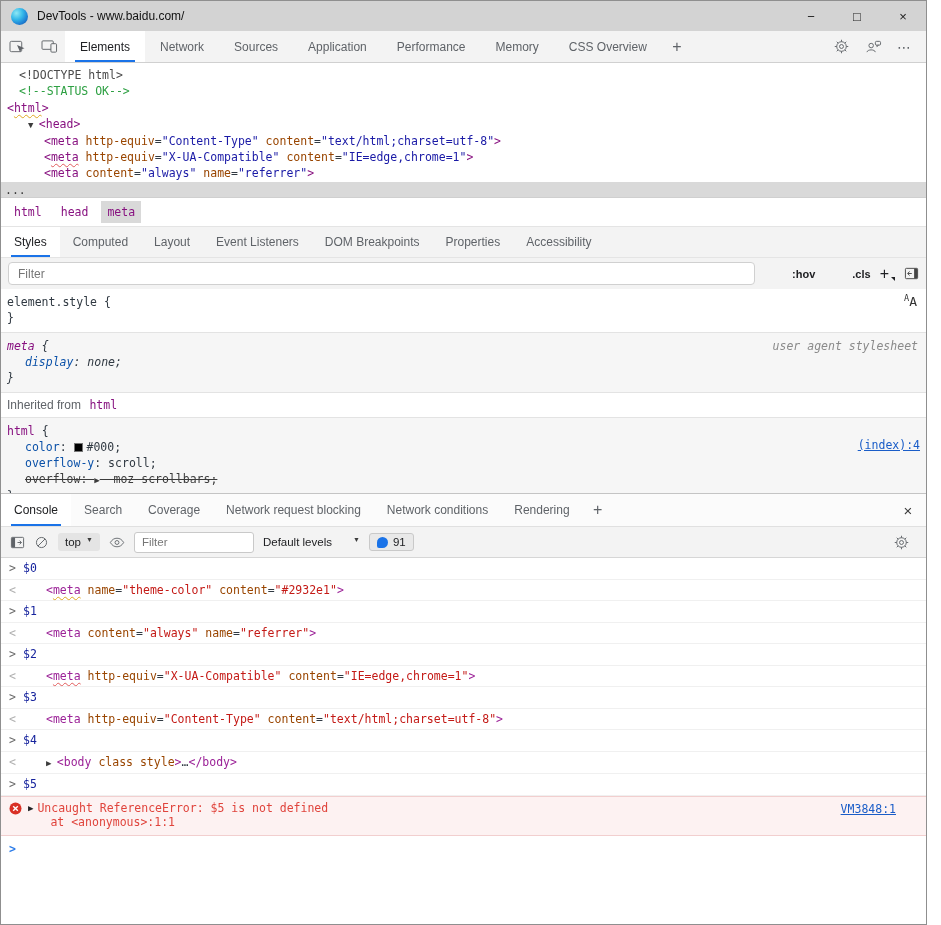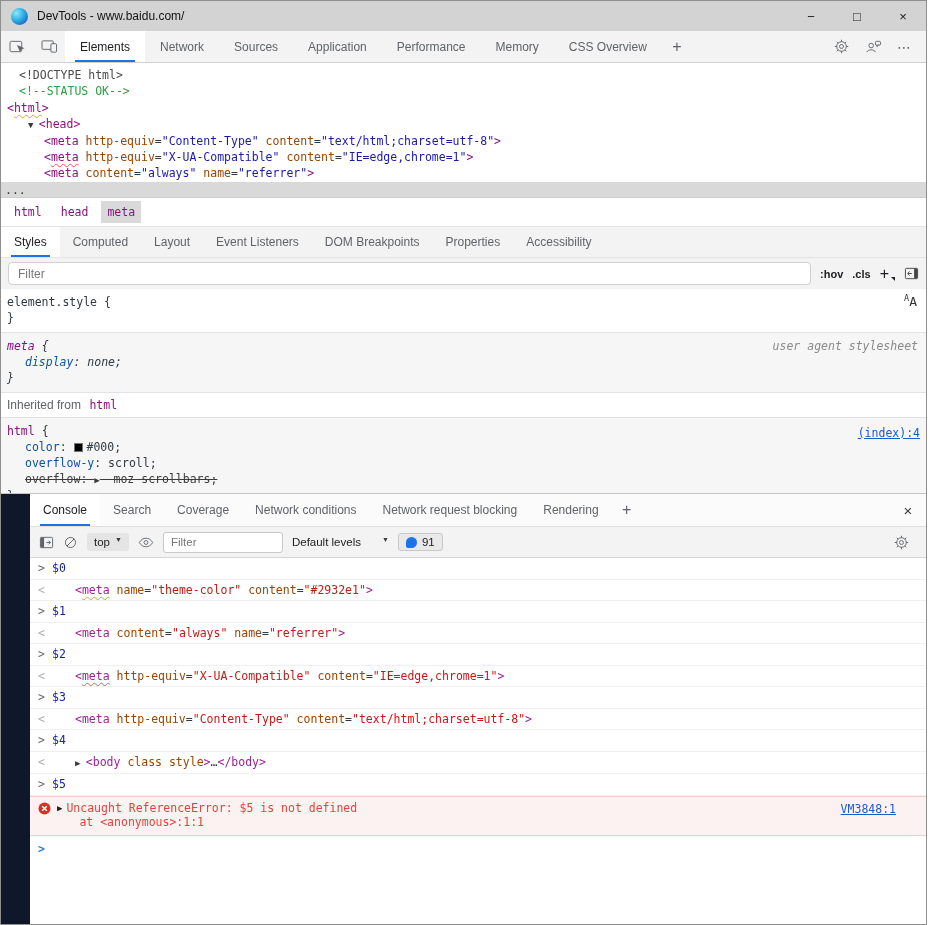--- a/index.html
+++ b/index.html
@@ -54,41 +54,41 @@
   .crumb.active { background: #d9d9d9; }
 
   
   .styles-tabs { height: 31px; background: #f3f3f3; display: flex; align-items: stretch; flex: none; border-top: 1px solid #e4e4e4; }
   .styles-tabs .tab { padding: 0 13px; text-align: right; }
 
   
   .filter-bar { height: 32px; background: #f3f3f3; border-top: 1px solid #e4e4e4; display: flex; align-items: center; padding: 0 7px; gap: 9px; flex: none; }
   .filter-input { flex: 1; height: 23px; border: 1px solid #d0d0d0; border-radius: 4px; background: #fff; padding: 0 9px; font-size: 12px; font-family: inherit; color:#202124; outline: none; }
   .filter-input::placeholder { color: #767676; }
-  .mini-btn { font-size: 11px; color: #202124; font-weight: 600; white-space: nowrap; }
+  .mini-btn { font-size: 11px; color: #202124; font-weight: 600; white-space: nowrap; margin-left: 28px; }
   .plus-btn { font-size: 16px; font-weight: 300; color:#202124; position: relative; padding-right: 6px; }
   .plus-btn::after { content:""; position:absolute; right:0; bottom:2px; border-left:4px solid transparent; border-top:4px solid #202124; }
 
   
   .styles-pane { flex: 1; font-family: "DejaVu Sans Mono", monospace; font-size: 11.5px; overflow: hidden; background:#fff; display:flex; flex-direction:column; }
   .sec { padding: 5px 6px 6px; border-bottom: 1px solid #e3e3e3; position: relative; }
   .sec.gray { background: #f6f6f6; }
   .sec.italic .sty-line { font-style: italic; }
   .sty-line { line-height: 16px; white-space: pre; }
   .sty-indent { padding-left: 18px; }
   .origin { position: absolute; right: 8px; top: 6px; color: #8a8a8a; font-style: italic; }
-  .src-link { position: absolute; right: 6px; top: 8px; color: #1a5dc8; text-decoration: underline; text-align: right; }
+  .src-link { position: absolute; right: 6px; top: 20px; color: #1a5dc8; text-decoration: underline; text-align: right; }
   .inherited { padding: 5px 6px; color: #5f6368; font-family: "Liberation Sans", sans-serif; font-size: 12px; border-bottom: 1px solid #e3e3e3; }
   .inh-target { font-family: "DejaVu Sans Mono", monospace; color: #881280; font-size: 11.5px; margin-left: 5px; }
   .aa-icon { position: absolute; right: 9px; top: 5px; color: #333; line-height: 1; }
   .aa-small { font-size: 8.5px; vertical-align: 5px; }
   .aa-large { font-size: 13px; }
 
   
-  .drawer { height: 431px; border-top: 1px solid #c4c4c4; display: flex; flex-direction: column; flex: none; background:#0f172a;padding-left:29px; }
+  .drawer { height: 431px; border-top: 1px solid #c4c4c4; display: flex; flex-direction: column; flex: none; background:#3b82f6; }
   .drawer-tabs { height: 33px; background: #fbfbfb; border-bottom: 1px solid #e0e0e0; display: flex; align-items: stretch; flex: none; }
   .drawer-tabs .tab { padding: 0 13px; }
   .drawer-close { margin-left: auto; width: 36px; display: flex; align-items: center; justify-content: center; font-size: 15px; color: #3c3c3c; }
 
   .console-toolbar { height: 31px; background: #f3f3f3; border-bottom: 1px solid #d6d6d6; display: flex; align-items: center; gap: 9px; padding: 0 9px; flex: none; }
   .chip { background: #e4e4e4; border-radius: 3px; padding: 3px 7px; display: inline-flex; align-items: flex-start; gap: 5px; font-size: 11.5px; color:#202124; }
   .caret { font-size: 7px; color: #3c3c3c; }
   .console-filter { width: 120px; height: 21px; border: 1px solid #c9c9c9; border-radius: 3px; background: #fff; padding: 0 7px; font-size: 11.5px; font-family: inherit; outline:none; }
   .console-filter::placeholder { color: #767676; }
   .levels { display:inline-flex; align-items:flex-start; gap:21px; color:#202124; font-size: 11.5px; }
@@ -247,22 +247,22 @@
       <div class="sty-line sty-indent"><span class="tk-strike">overflow: </span><span class="tk-arrow">▶</span><span class="tk-strike"> -moz-scrollbars;</span></div>
       <div class="sty-line"><span class="tk-plain">}</span></div>
     </div>
   </div>
 
   <div class="drawer">
     <div class="drawer-tabs">
       <span class="tab active">Console</span>
       <span class="tab">Search</span>
       <span class="tab">Coverage</span>
+      <span class="tab">Network request blocking</span>
       <span class="tab">Network conditions</span>
-      <span class="tab">Network request blocking</span>
       <span class="tab">Rendering</span>
       <span class="tab-plus">+</span>
       <span class="drawer-close">×</span>
     </div>
 
     <div class="console-toolbar">
       <span>
         <svg viewBox="0 0 16 16" width="15" height="15">
             <g stroke="#5f6368" fill="none">
               <rect x="1.5" y="2.5" width="13" height="11" rx="1"></rect>

